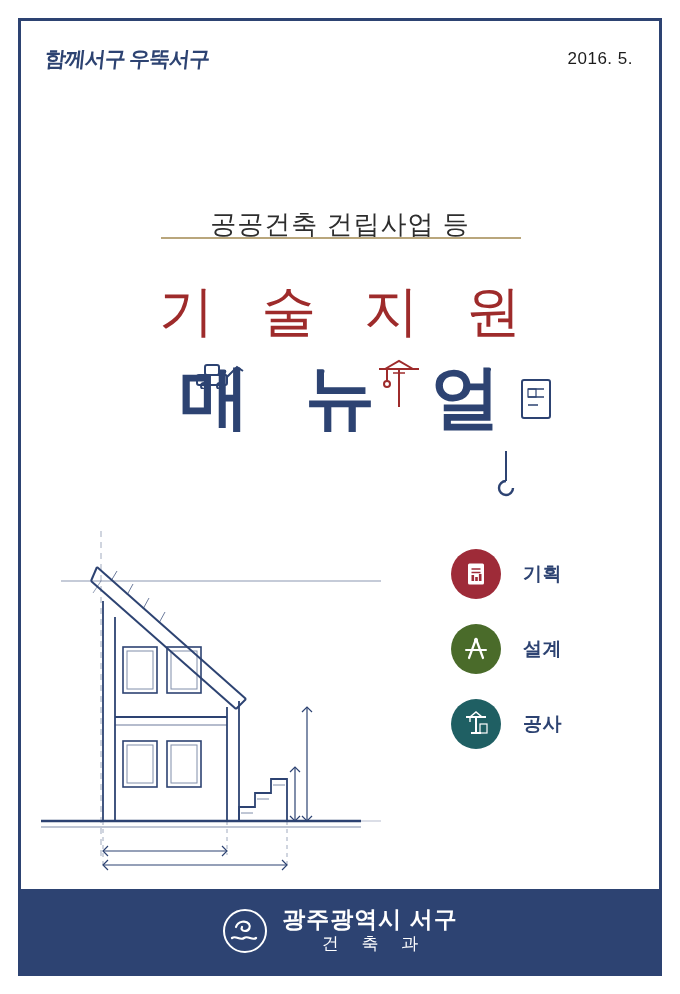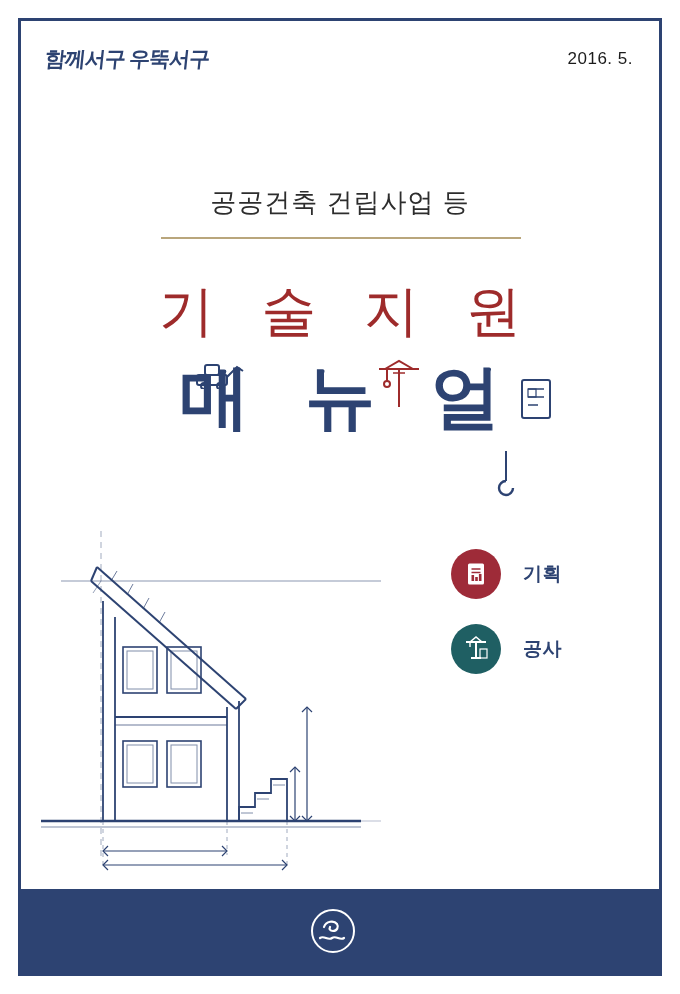--- a/index.html
+++ b/index.html
@@ -59,21 +59,21 @@
     right: 26px;
     top: 28px;
     color: #1b1b1b;
     font-size: 17px;
     letter-spacing: 0.5px;
   }
   
   .subtitle {
     position: absolute;
     left: 0;
-    top: 164px;
+    top: 186px;
     width: 100%;
     text-align: center;
     font-size: 26px;
     color: #2d2d2d;
     letter-spacing: 1px;
     font-weight: 500;
   }
   .subtitle-rule {
     position: absolute;
     left: 140px;
@@ -332,20 +332,30 @@
             <rect x="6" y="3.5" width="16" height="21" rx="1.5" fill="#ffffff"></rect>
             <path d="M9.5 9 H18.5 M9.5 12.5 H18.5" stroke="#9e2b38" stroke-width="1.3"></path>
             <rect x="9.5" y="15" width="2.6" height="6" fill="#9e2b38"></rect>
             <rect x="13.2" y="17" width="2.6" height="4" fill="#9e2b38"></rect>
             <rect x="16.9" y="14" width="2.6" height="7" fill="#9e2b38"></rect>
           </svg>
         </div>
         <div class="cat-label">기획</div>
       </div>
 
+      <div class="category-item">
+        <div class="cat-badge" style="background:#4a6b2a;">
+          <svg width="28" height="28" viewBox="0 0 28 28">
+            <path d="M14 4 L7 23 M14 4 L21 23" stroke="#ffffff" stroke-width="2.2" fill="none" stroke-linecap="round"></path>
+            <circle cx="14" cy="5" r="2" fill="#ffffff"></circle>
+            <path d="M4 15 H24" stroke="#ffffff" stroke-width="2" stroke-linecap="round"></path>
+          </svg>
+        </div>
+        <div class="cat-label">설계</div>
+      </div>
 
       <div class="category-item">
         <div class="cat-badge" style="background:#1f5f63;">
           <svg width="28" height="28" viewBox="0 0 28 28">
             <path d="M4 7 H24" stroke="#ffffff" stroke-width="2" fill="none"></path>
             <path d="M14 7 V23" stroke="#ffffff" stroke-width="2" fill="none"></path>
             <path d="M8 7 L14 2 L20 7" stroke="#ffffff" stroke-width="1.6" fill="none"></path>
             <path d="M8 7 V12" stroke="#ffffff" stroke-width="1.4" fill="none"></path>
             <path d="M9 23 H19" stroke="#ffffff" stroke-width="2" fill="none"></path>
             <rect x="18" y="14" width="7" height="9" fill="none" stroke="#ffffff" stroke-width="1.2"></rect>
@@ -357,17 +367,21 @@
 
     </div>
 
     <div class="footer">
       <div class="footer-inner">
         <svg class="footer-emblem" viewBox="0 0 46 46">
           <circle cx="23" cy="23" r="21" fill="none" stroke="#ffffff" stroke-width="2"></circle>
           <path d="M14 19 c2-6 10-7 13-3 c2 3 0 7-4 7 c-3 0-4-2-3-4" fill="none" stroke="#ffffff" stroke-width="2.2" stroke-linecap="round"></path>
           <path d="M10 30 c4-3 8 3 12 0 c4-3 8 3 12 0" fill="none" stroke="#ffffff" stroke-width="2.2" stroke-linecap="round"></path>
         </svg>
+        <div class="footer-text">
+          <div class="footer-org">광주광역시 서구</div>
+          <div class="footer-dept">건 축 과</div>
+        </div>
       </div>
     </div>
 
   </div>
 </div>
 
 </body></html>

